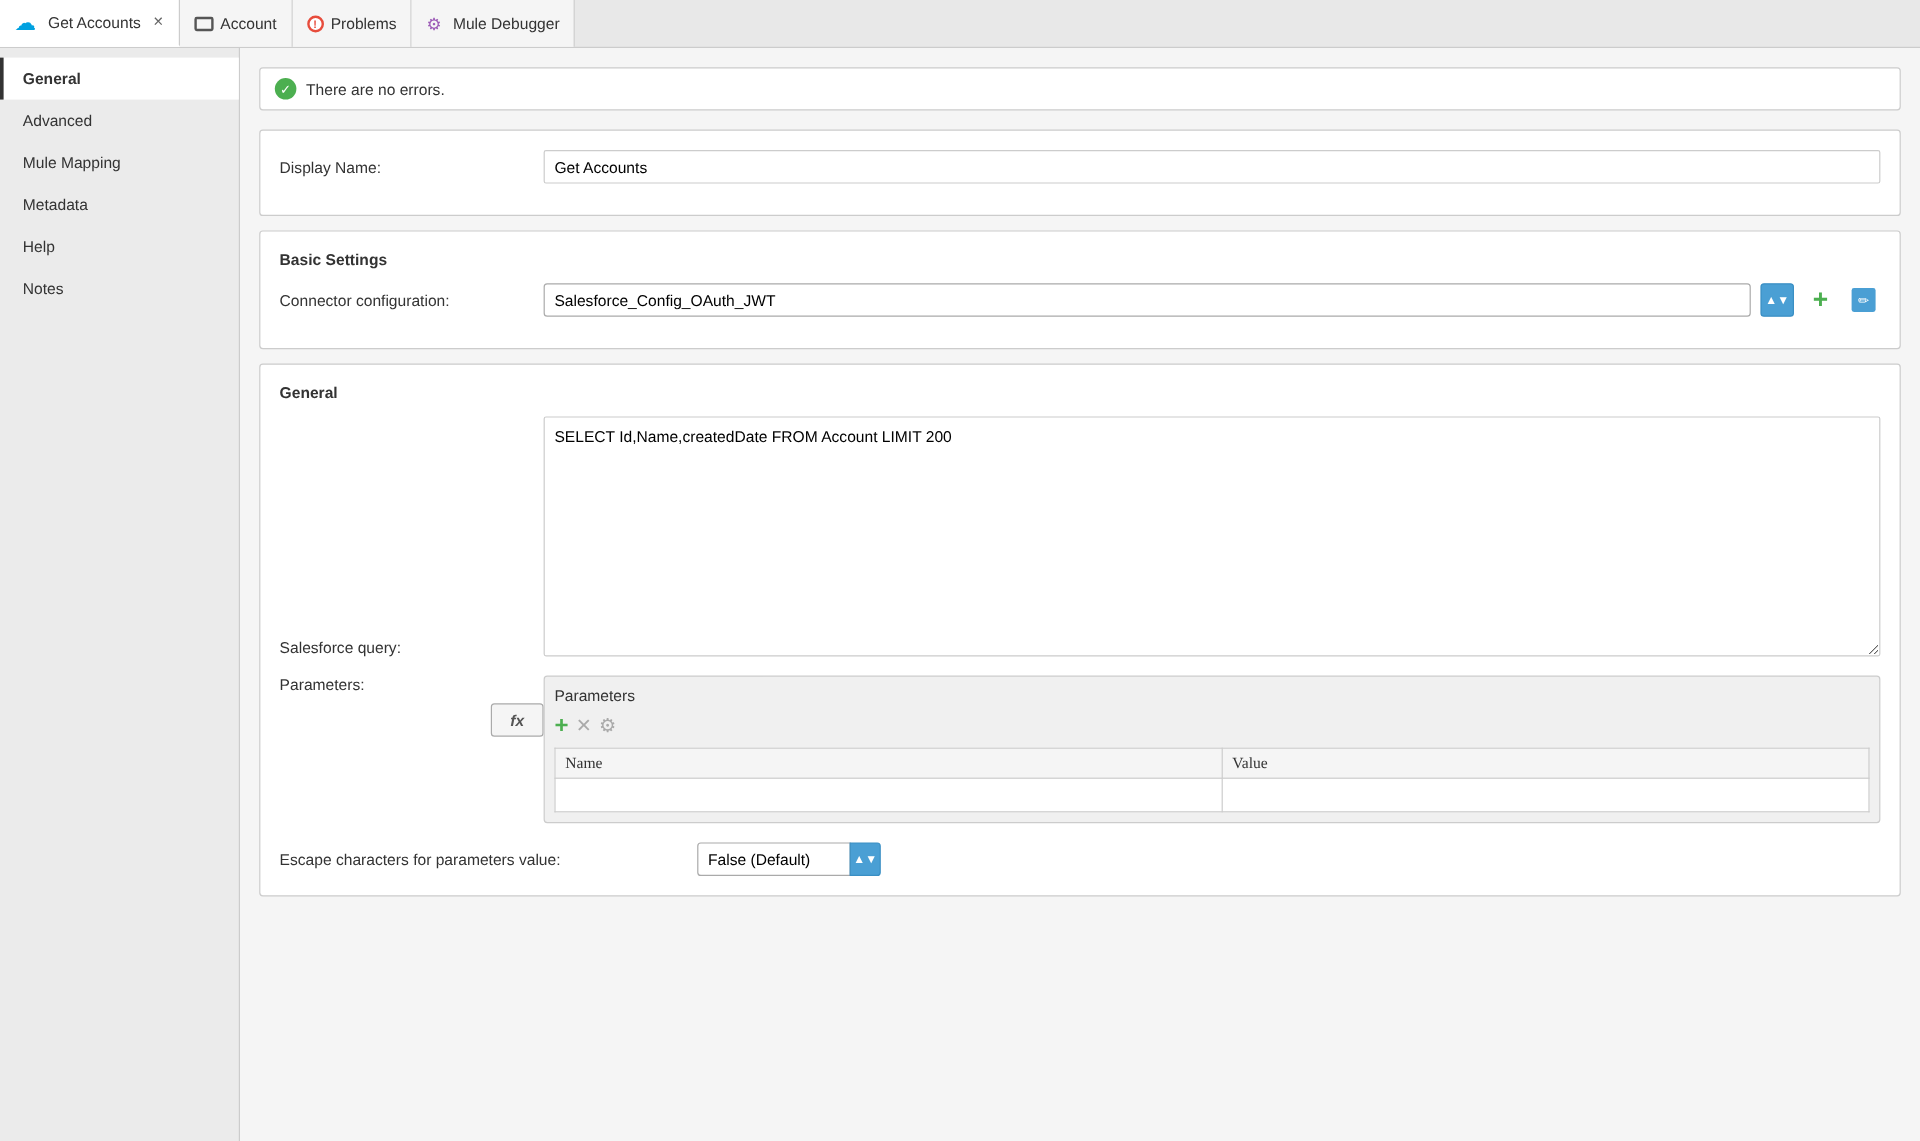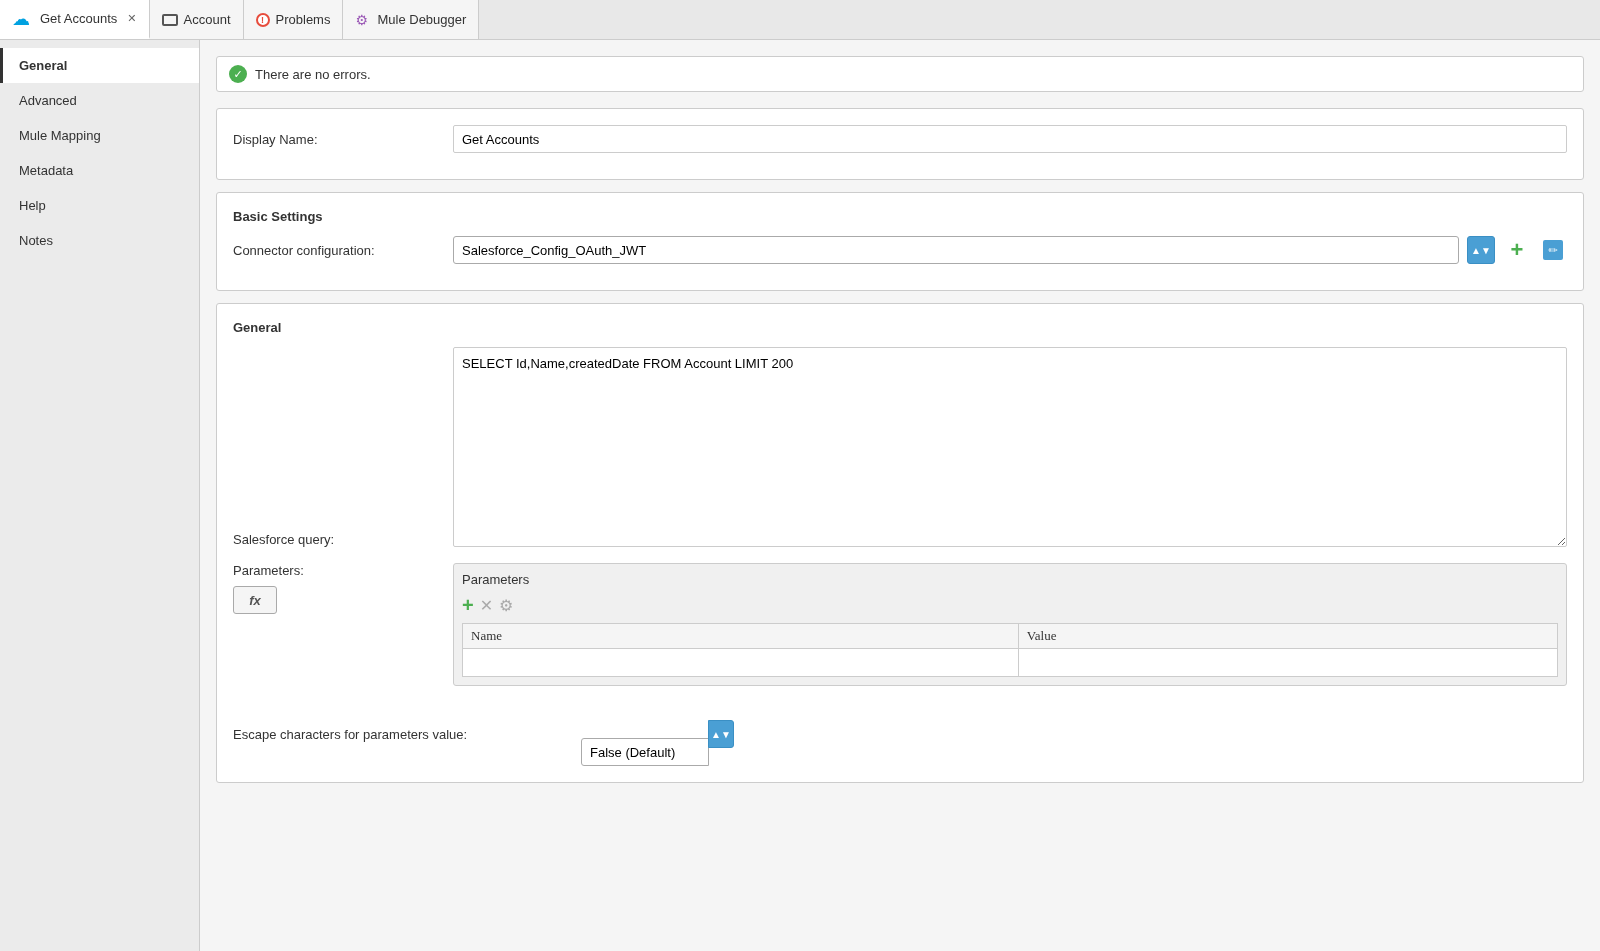--- a/index.html
+++ b/index.html
@@ -55,21 +55,21 @@
     .params-add-btn { color: #4caf50; font-size: 20px; font-weight: bold; cursor: pointer; line-height: 1; }
     .params-del-btn { color: #aaa; font-size: 16px; cursor: pointer; }
     .params-table { width: 100%; border-collapse: collapse; background: #fff; }
     .params-table th { border: 1px solid #ccc; padding: 4px 8px; font-weight: normal; font-size: 13px; background: #f5f5f5; text-align: left; font-family: Liberation Serif, serif; }
     .params-table td { border: 1px solid #ccc; padding: 4px 8px; font-size: 13px; height: 28px; }
 
     
     .escape-row { display: flex; align-items: center; gap: 8px; margin-top: 16px; }
     .escape-label { width: 340px; flex-shrink: 0; font-size: 13px; }
     .escape-select-wrapper { position: relative; display: flex; align-items: center; }
-    .escape-select-wrapper select { height: 28px; border: 1px solid #aaa; padding: 4px 8px; font-size: 13px; border-radius: 3px; background: #fff; appearance: none; -webkit-appearance: none; padding-right: 28px; margin-top: 36px; }
+    .escape-select-wrapper select { height: 28px; border: 1px solid #aaa; padding: 4px 8px; font-size: 13px; border-radius: 3px; background: #fff; appearance: none; -webkit-appearance: none; padding-right: 28px; }
     .escape-select-arrow { width: 26px; height: 28px; background: #4a9fd4; border: 1px solid #3a8fc4; border-radius: 0 3px 3px 0; display: flex; align-items: center; justify-content: center; color: white; font-size: 10px; cursor: pointer; margin-left: -1px; flex-shrink: 0; }
   </style>
 </head>
 <body>
 
 <div class="tab-bar">
   <div class="tab active">
     <span class="sf-icon">☁</span>
     <span>Get Accounts</span>
     <span class="tab-close">✕</span>
@@ -145,21 +145,21 @@
     </div>
 
     <div class="form-section">
       <div class="section-title">General</div>
       <div class="form-row" style="align-items:flex-end;">
         <span class="form-label" style="padding-top:6px;">Salesforce query:</span>
         <textarea class="query-area" style="">SELECT Id,Name,createdDate FROM Account LIMIT 200</textarea>
       </div>
 
       <div class="form-row" style="align-items:flex-start;margin-top:16px;">
-        <div style="display:flex;flex-direction:column;gap:8px;align-items:flex-start;width:220px;flex-shrink:0;">
+        <div style="display:flex;flex-direction:column;gap:8px;align-items:flex-end;width:220px;flex-shrink:0;">
           <span class="form-label">Parameters:</span>
           <button class="fx-btn">fx</button>
         </div>
         <div class="params-table-wrapper">
           <div class="params-title">Parameters</div>
           <div class="params-toolbar">
             <span class="params-add-btn">+</span>
             <span class="params-del-btn">✕</span>
             <span class="params-del-btn">⚙</span>
           </div>

